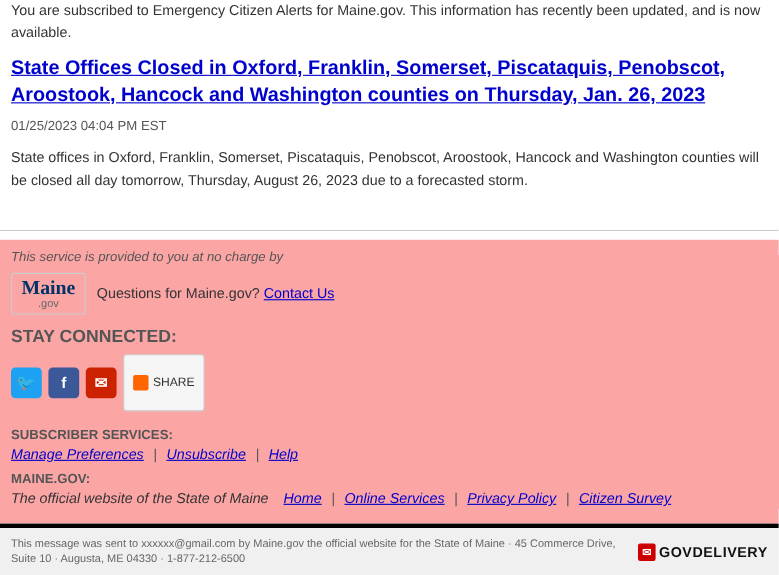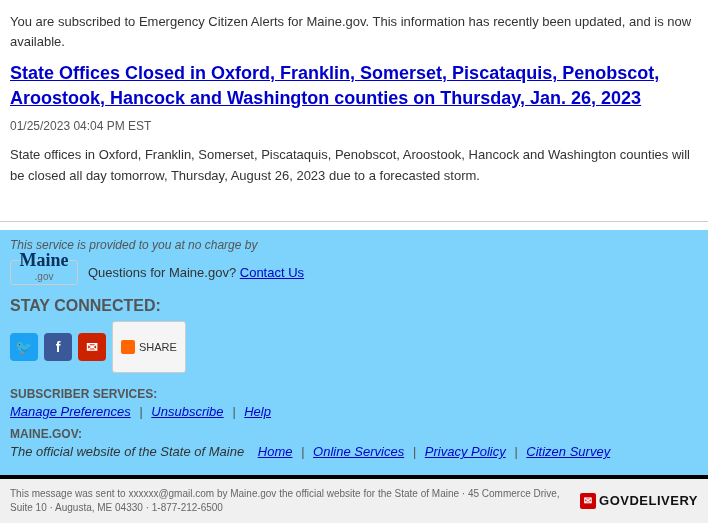--- a/index.html
+++ b/index.html
@@ -4,21 +4,21 @@
   <style>
     * { margin: 0; padding: 0; box-sizing: border-box; }
     body {
       font-family: Arial, sans-serif;
       font-size: 13px;
       color: #333;
       background: #fff;
       width: 708px;
     }
     .main-content {
-      padding: 12px 10px 8px 10px;
+      padding: 0 10px 8px 10px;
     }
     .intro-text {
       font-size: 13px;
       color: #333;
       margin-bottom: 10px;
       line-height: 1.5;
     }
     .alert-title {
       font-size: 18px;
       font-weight: bold;
@@ -39,40 +39,40 @@
       line-height: 1.6;
       margin-bottom: 18px;
     }
     .divider {
       border: none;
       border-top: 1px solid #ccc;
       margin: 8px 0;
     }
     .service-section {
       padding: 8px 10px;
-      background: #7dd3fc;
+      background: #fca5a5;
     }
     .service-provided {
       font-size: 12px;
       color: #555;
       font-style: italic;
       margin-bottom: 8px;
     }
     .maine-logo-row {
       display: flex;
       align-items: center;
       margin-bottom: 12px;
       gap: 10px;
     }
     .maine-logo {
       display: inline-flex;
-      align-items: flex-end;
+      align-items: center;
       justify-content: center;
       width: 68px;
-      height: 25px;
+      height: 38px;
       border: 1px solid #ccc;
       border-radius: 3px;
       padding: 2px;
     }
     .maine-logo-text {
       font-size: 18px;
       font-weight: bold;
       color: #003366;
       font-family: Georgia, serif;
     }

